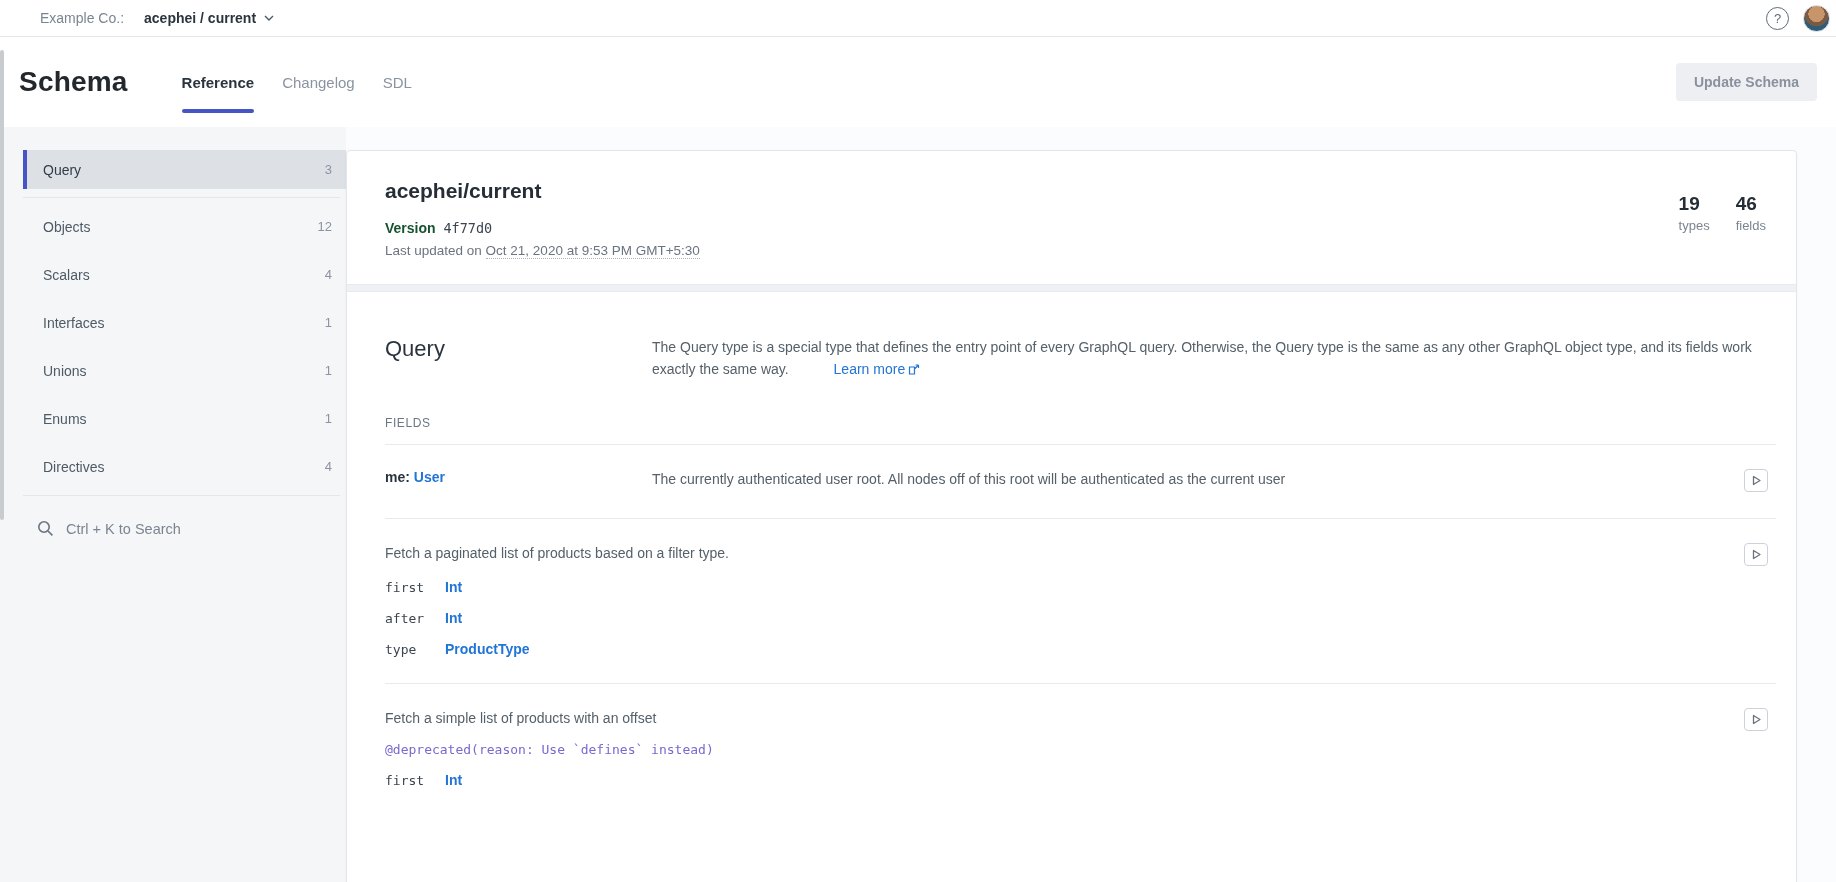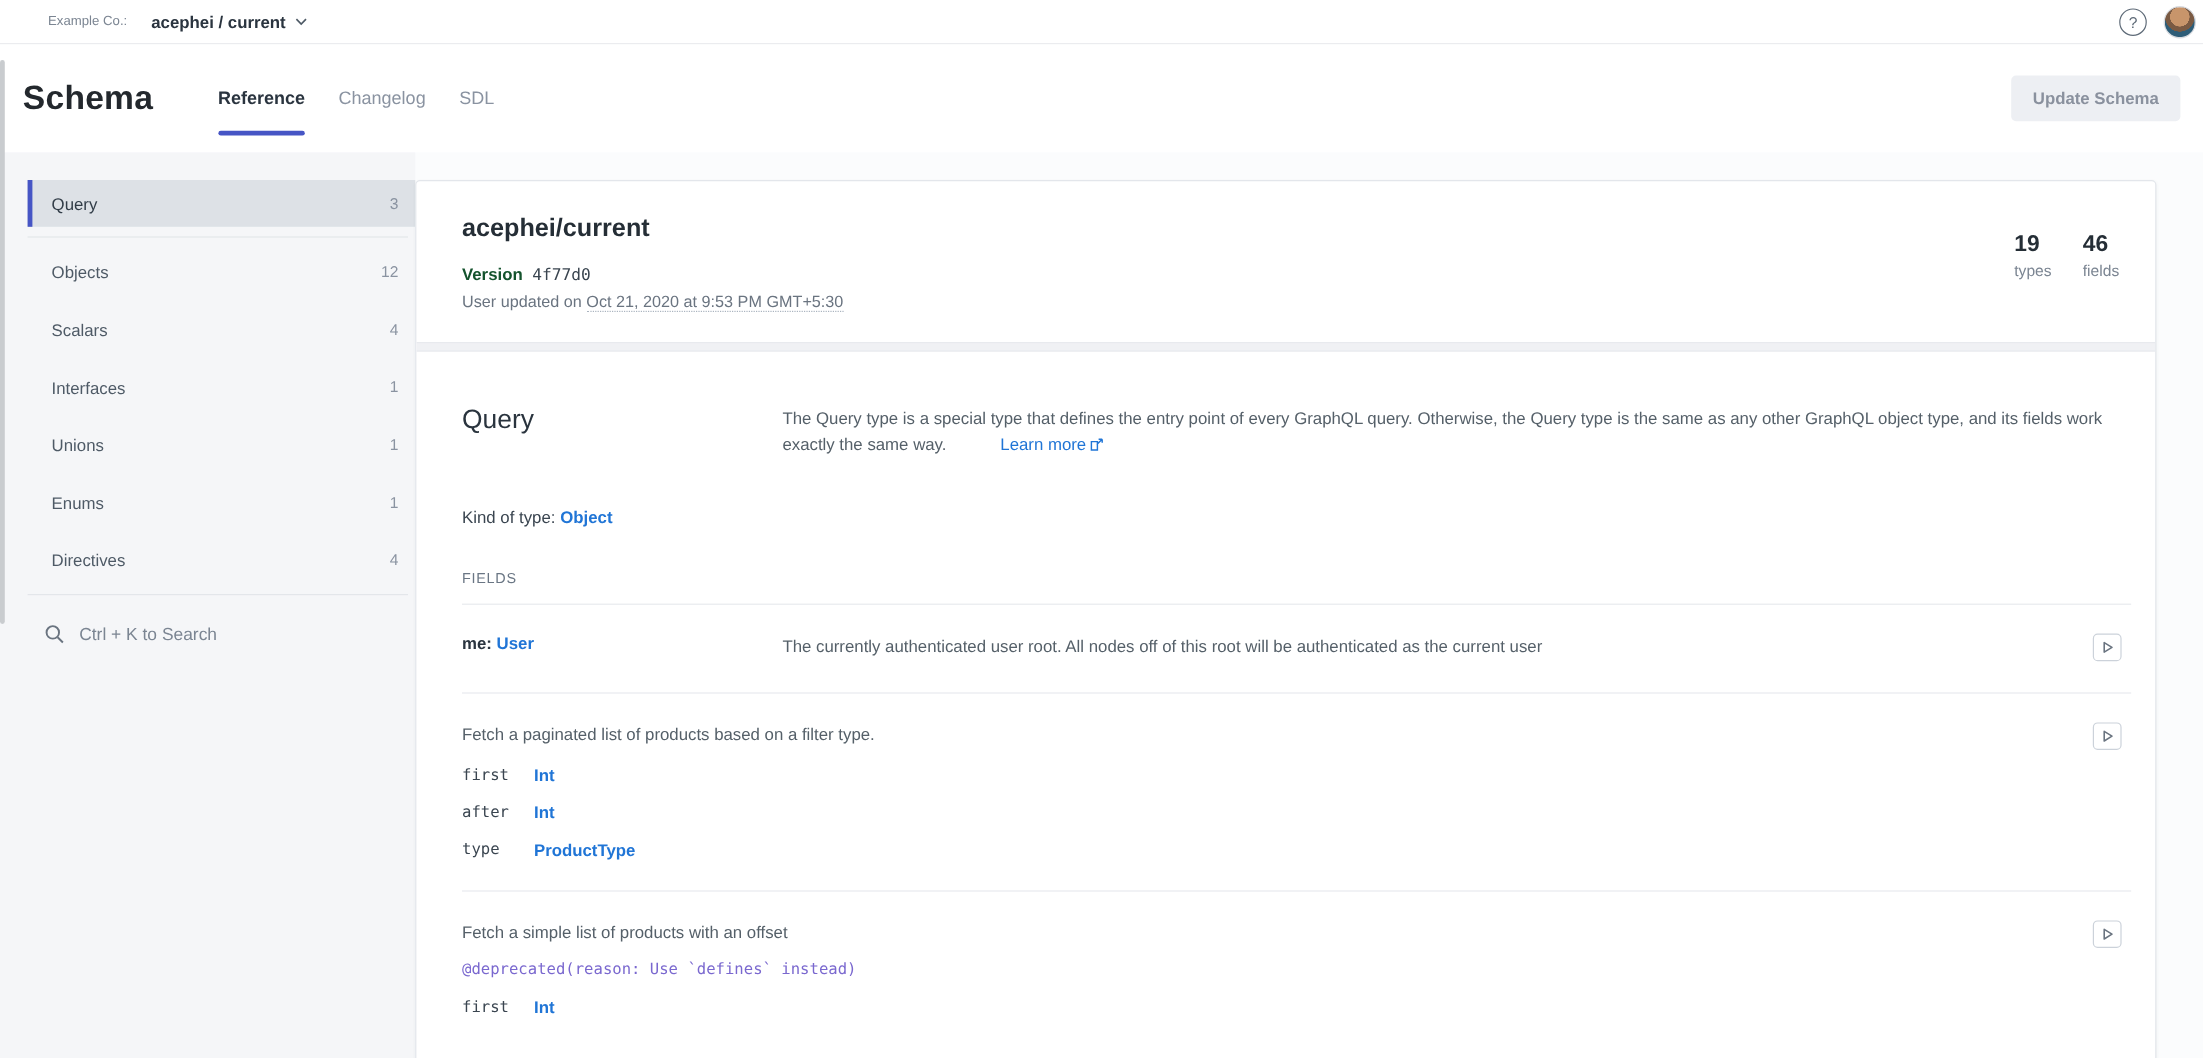--- a/index.html
+++ b/index.html
@@ -13,21 +13,21 @@
   }
   *{margin:0;padding:0;box-sizing:border-box;}
   html,body{width:1836px;height:882px;overflow:hidden;background:#fff;
     font-family:"Liberation Sans","DejaVu Sans",sans-serif;color:var(--ink);}
   .mono{font-family:"DejaVu Sans Mono","Liberation Mono",monospace;}
 
   
   .topbar{height:37px;display:flex;align-items:center;justify-content:space-between;
     padding:0 6px 0 40px;border-bottom:1px solid #e6e8ec;background:#fff;}
   .topbar-left{display:flex;align-items:center;gap:14px;}
-  .org-label{font-size:11px;color:#7b8592;}
+  .org-label{font-size:14px;color:#7b8592;}
   .graph-selector{display:flex;align-items:center;gap:8px;cursor:pointer;margin-left:6px;}
   .graph-selector .name{font-size:14px;font-weight:bold;color:#2a343f;}
   .chev{width:10px;height:10px;}
   .topbar-right{display:flex;align-items:center;gap:14px;}
   .help-btn{width:23px;height:23px;border-radius:50%;border:1.5px solid #5f6b78;
     display:flex;align-items:center;justify-content:center;font-size:13px;color:#5f6b78;
     background:#fff;cursor:pointer;}
   .avatar{width:27px;height:27px;border-radius:50%;cursor:pointer;
     background:radial-gradient(circle at 50% 32%, #c8956b 0 38%, #7a5a43 39% 58%, #2e5d78 59% 100%);
     border:1px solid #d8dbe0;}
@@ -188,21 +188,21 @@
   <div class="main">
     <div class="card">
       <div class="card-head">
         <div>
           <div class="graph-title">acephei/current</div>
           <div class="version-line">
             <span class="vlabel">Version</span>
             <span class="vvalue mono">4f77d0</span>
           </div>
           <div class="updated-line">
-            <span>User updated on </span><span class="date">Oct 21, 2020 at 9:53 PM GMT+5:30</span>
+            <span>Last updated on </span><span class="date">Oct 21, 2020 at 9:53 PM GMT+5:30</span>
           </div>
         </div>
         <div class="stats" id="stats">
             <div class="stat">
     <div class="val">19</div>
     <div class="lab">types</div>
   </div>
             <div class="stat">
     <div class="val">46</div>
     <div class="lab">fields</div>
@@ -213,23 +213,20 @@
 
       <div class="type-section">
         <div class="type-top">
           <div class="type-name">Query</div>
           <div class="type-desc">
             <span>The Query type is a special type that defines the entry point of every GraphQL query. Otherwise, the Query type is the same as any other GraphQL object type, and its fields work exactly the same way. </span><a class="link"><span>Learn more</span><svg class="ext-ic" width="12" height="12" viewBox="0 0 12 12">
                   <path d="M1.5 3.5 h5 v7 h-5 z M10.5 1.5 v3 M10.5 1.5 h-3 M10.5 1.5 L6 6" transform="translate(0,0.5)" fill="none" stroke="#2075d6" stroke-width="1.2"></path>
                 </svg></a>
           </div>
         </div>
-        <div class="kind-line">
-          <span>Kind of type:</span><span class="kv">Object</span>
-        </div>
         <div class="fields-label">FIELDS</div>
         <div id="fields-list">
             <div class="field-row">
     <div class="fname-col">
       <span class="fname">me:</span>
       <span class="fname"></span><span class="ftype">User</span><span class="fname"></span>
     </div>
     <div class="fbody">
       <div class="fdesc">The currently authenticated user root. All nodes off of this root will be authenticated as the current user</div>
 

